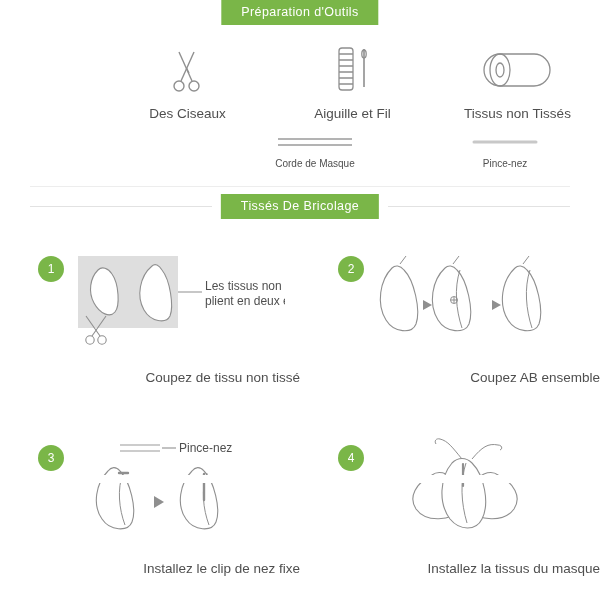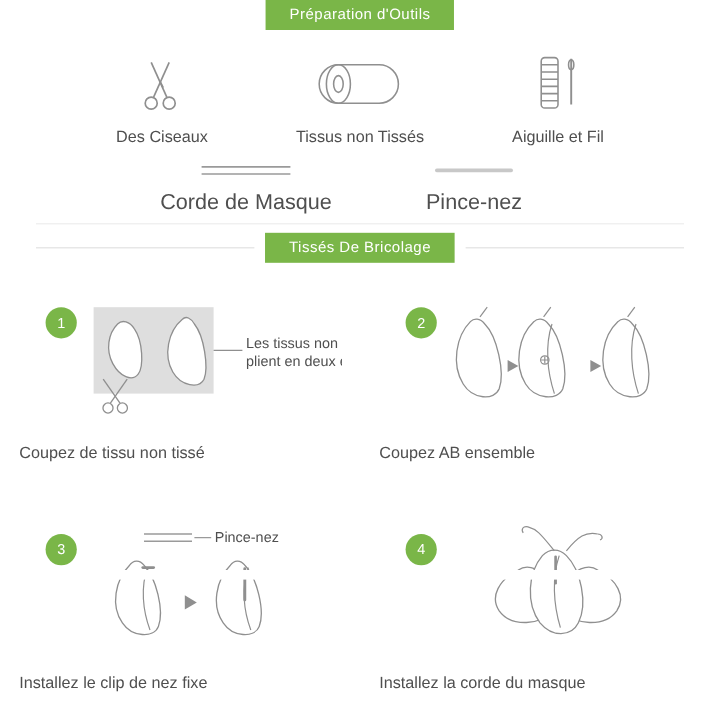--- a/index.html
+++ b/index.html
@@ -44,21 +44,21 @@
   }
   .rule-left  { left: 30px;  width: 182px; top: 206px; }
   .rule-right { right: 30px; width: 182px; top: 206px; }
   .rule-divider { left: 30px; right: 30px; width: 540px; top: 186px; background: #ededed; }
 
   
   .tools-row {
     position: absolute;
     width: 600px;
     display: flex;
-    justify-content: center;
+    justify-content: flex-end;
   }
   #tools-row-1 { top: 40px; }
   .tool {
     width: 165px;
     text-align: center;
   }
   .tool-art {
     height: 56px;
     display: flex;
     align-items: flex-end;
@@ -72,21 +72,21 @@
   #tools-row-2 { top: 130px; }
   .tool2 { width: 190px; text-align: center; }
   .tool2-art {
     height: 24px;
     display: flex;
     align-items: center;
     justify-content: center;
   }
   .tool2-label {
     margin-top: 4px;
-    font-size: 18px;
+    font-size: 10px;
     color: #4f4f4f;
   }
 
   
   .step {
     position: absolute;
     width: 300px;
   }
   #step-1 { left: 0px;   top: 240px; }
   #step-2 { left: 300px; top: 240px; }
@@ -114,24 +114,23 @@
     left: 20px;
     top: 8px;
     width: 265px;
     height: 115px;
   }
   .step-caption {
     position: absolute;
     left: 0;
     width: 300px;
     top: 130px;
-    text-align: left;
+    text-align: right;
     font-size: 13.5px;
     color: #4f4f4f;
-    padding-left: 16px;
   }
   #step-3 .step-caption, #step-4 .step-caption { top: 136px; }
 
   .annot {
     font-size: 12px;
     fill: #4f4f4f;
     font-family: "Liberation Sans", sans-serif;
   }
   .footer-bar {
     position: absolute;
@@ -161,43 +160,43 @@
             <path d="M31 39 L18 10"></path>
             <path d="M25.5 26 L28 31"></path>
           </g>
         </svg>
       </div>
       <div class="tool-label">Des Ciseaux</div>
     </div>
 
     <div class="tool">
       <div class="tool-art">
-        <svg width="72" height="56" viewBox="0 0 72 56">
-          <g fill="none" stroke="#8f8f8f" stroke-width="1.3">
-            <path d="M18 14 h34 a10 10 0 0 1 0 32 h-34 a10 10 0 0 1 0 -32 z"></path>
-            <ellipse cx="18" cy="30" rx="10" ry="16"></ellipse>
-            <ellipse cx="18" cy="30" rx="4" ry="7"></ellipse>
-          </g>
-        </svg>
-      </div>
-      <div class="tool-label">Tissus non Tissés</div>
-    </div>
-
-    <div class="tool">
-      <div class="tool-art">
         <svg width="60" height="56" viewBox="0 0 60 56">
           <g fill="none" stroke="#8f8f8f" stroke-width="1.3">
             <rect x="16" y="8" width="14" height="42" rx="3"></rect>
             <path d="M16 14 h14 M16 20 h14 M16 26 h14 M16 32 h14 M16 38 h14 M16 44 h14"></path>
             <path d="M41 9 L41 47" stroke-width="1.6"></path>
             <ellipse cx="41" cy="14" rx="2.2" ry="4"></ellipse>
           </g>
         </svg>
       </div>
       <div class="tool-label">Aiguille et Fil</div>
+    </div>
+
+    <div class="tool">
+      <div class="tool-art">
+        <svg width="72" height="56" viewBox="0 0 72 56">
+          <g fill="none" stroke="#8f8f8f" stroke-width="1.3">
+            <path d="M18 14 h34 a10 10 0 0 1 0 32 h-34 a10 10 0 0 1 0 -32 z"></path>
+            <ellipse cx="18" cy="30" rx="10" ry="16"></ellipse>
+            <ellipse cx="18" cy="30" rx="4" ry="7"></ellipse>
+          </g>
+        </svg>
+      </div>
+      <div class="tool-label">Tissus non Tissés</div>
     </div>
 
   </div>
 
   <div class="tools-row" id="tools-row-2">
 
     <div class="tool2">
       <div class="tool2-art">
         <svg width="90" height="20" viewBox="0 0 90 20">
           <g stroke="#9a9a9a" stroke-width="1.4" fill="none">
@@ -320,18 +319,18 @@
         <g fill="none" stroke="#8f8f8f" stroke-width="1">
           <path d="M146 30 C140 48 141 70 147 90"></path>
           <path d="M142 26 C132 14 128 8 120 6"></path>
           <path d="M152 26 C162 14 168 10 178 12"></path>
           <path d="M120 6 C116 5 114 8 116 11"></path>
           <path d="M178 12 C182 12 183 16 180 17"></path>
           <path d="M143 31 v22" stroke-width="2.2" stroke-linecap="round"></path>
         </g>
       </svg>
     </div>
-    <div class="step-caption">Installez la corde du masque</div>
+    <div class="step-caption">Installez la tissus du masque</div>
   </div>
 
   <div class="footer-bar"></div>
 
 </div>
 
 </body></html>

